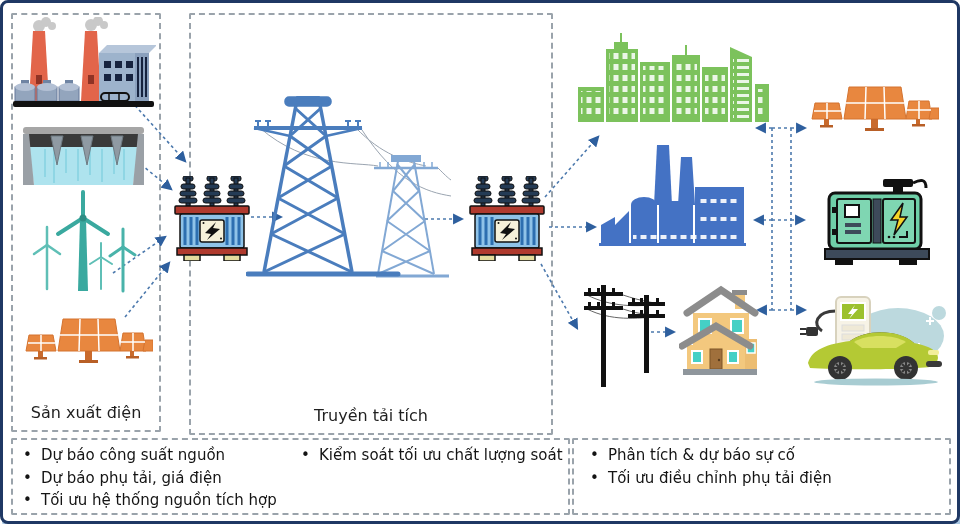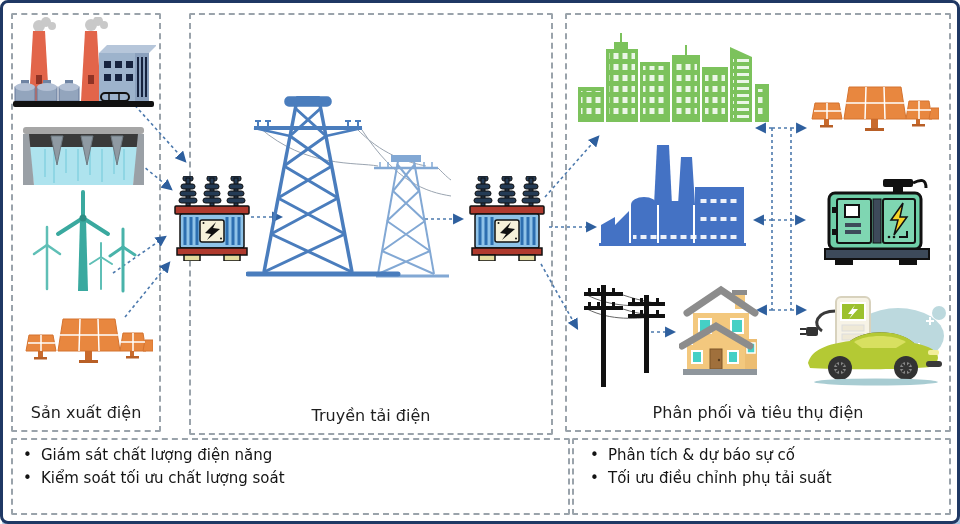--- a/index.html
+++ b/index.html
@@ -18,36 +18,37 @@
 </style>
 </head>
 <body>
 
 <div id="frame">
 
   <div class="box" style="left:8px;top:10px;width:146px;height:415px">
     <div class="label">Sản xuất điện</div>
   </div>
   <div class="box" style="left:186px;top:10px;width:360px;height:418px">
-    <div class="label">Truyền tải điện</div>
-  </div>
-  <div class="box" style="left:562px;top:10px;width:382px;height:415px">
-    <div class="label">Phân phối và tiêu thụ điện</div>
+    <div class="label">Truyền tải tích</div>
   </div>
 
   <div class="box bullets" style="left:8px;top:435px;width:555px;height:73px">
+    <ul class="blist" style="flex:0 0 278px">
+      <li>Dự báo công suất nguồn</li>
+      <li>Dự báo phụ tải, giá điện</li>
+      <li>Tối ưu hệ thống nguồn tích hợp</li>
+    </ul>
     <ul class="blist">
-      <li>Giám sát chất lượng điện năng</li>
       <li>Kiểm soát tối ưu chất lượng soát</li>
     </ul>
   </div>
   <div class="box bullets" style="left:569px;top:435px;width:375px;height:73px">
     <ul class="blist" style="margin-left:6px">
       <li>Phân tích &amp; dự báo sự cố</li>
-      <li>Tối ưu điều chỉnh phụ tải suất</li>
+      <li>Tối ưu điều chỉnh phụ tải điện</li>
     </ul>
   </div>
 
   <svg id="arrows" viewBox="0 0 954 518">
     <defs>
       <marker id="ah" viewBox="0 0 10 10" refX="8" refY="5" markerWidth="7" markerHeight="7" orient="auto">
         <path d="M0,0 L10,5 L0,10 Z" fill="#2e5f9e"></path>
       </marker>
     </defs>
     <g stroke="#4c79ad" stroke-width="1.6" fill="none" stroke-dasharray="3 3">

